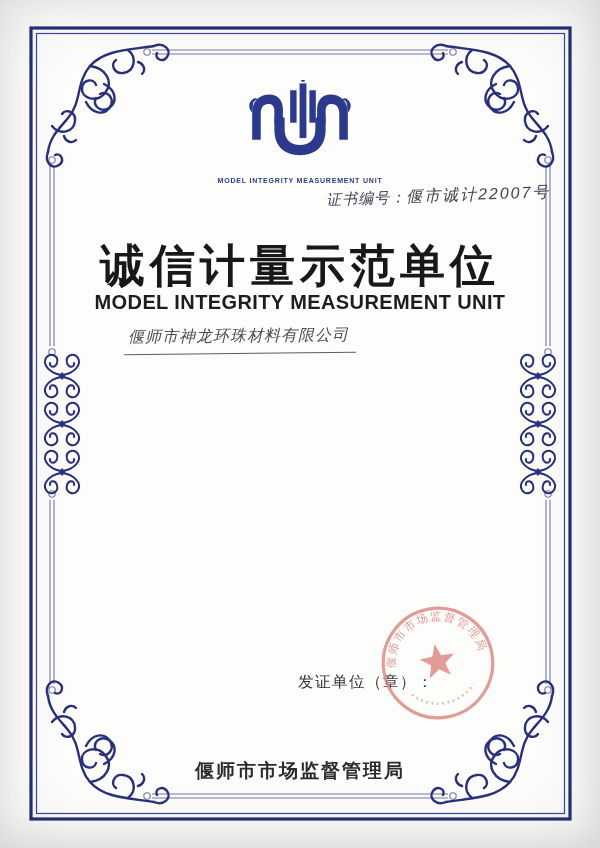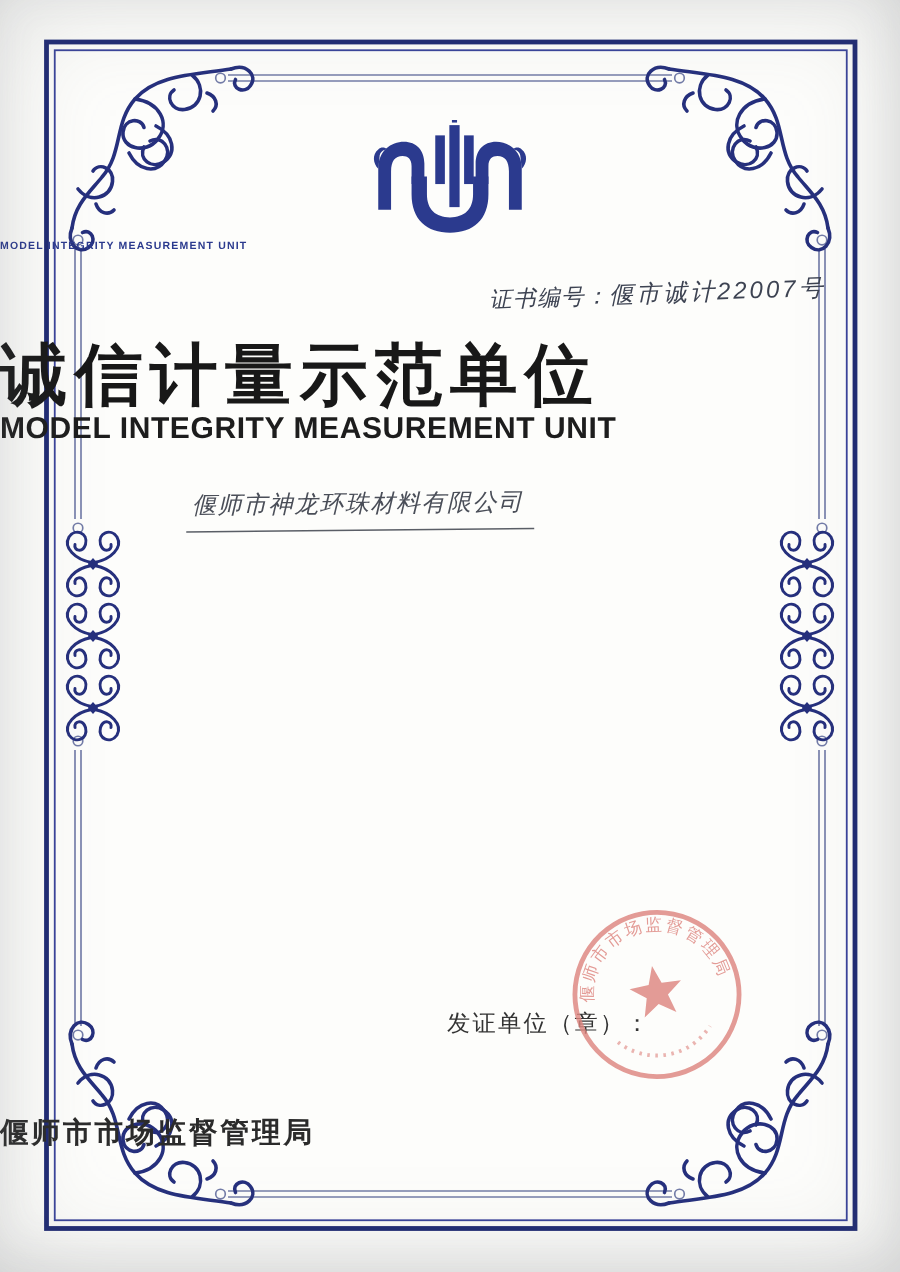--- a/index.html
+++ b/index.html
@@ -7,21 +7,21 @@
     position:relative;width:600px;height:848px;overflow:hidden;
     background:#fdfdfb;
     font-family:"Liberation Sans","DejaVu Sans",sans-serif;
   }
   .page::after{
     content:"";position:absolute;inset:0;pointer-events:none;
     box-shadow:inset 0 0 70px rgba(110,112,120,.22), inset -6px -10px 30px rgba(100,100,105,.12);
   }
   .decor{position:absolute;inset:0;pointer-events:none;}
   .abs{position:absolute;}
-  .centered{left:0;right:0;}
+  .centered{left:0;right:0;text-align:center;margin-top:16px;}
 
   .logo-caption{
     top:161px;font-size:7px;font-weight:bold;color:#2b3a8e;
     letter-spacing:.8px;
   }
   .cert-line{
     top:186px;right:50px;font-size:15px;color:#3d4352;
     transform:rotate(-2deg);font-style:italic;letter-spacing:1px;
   }
   .cert-line .num{font-size:16px;letter-spacing:2px;}

